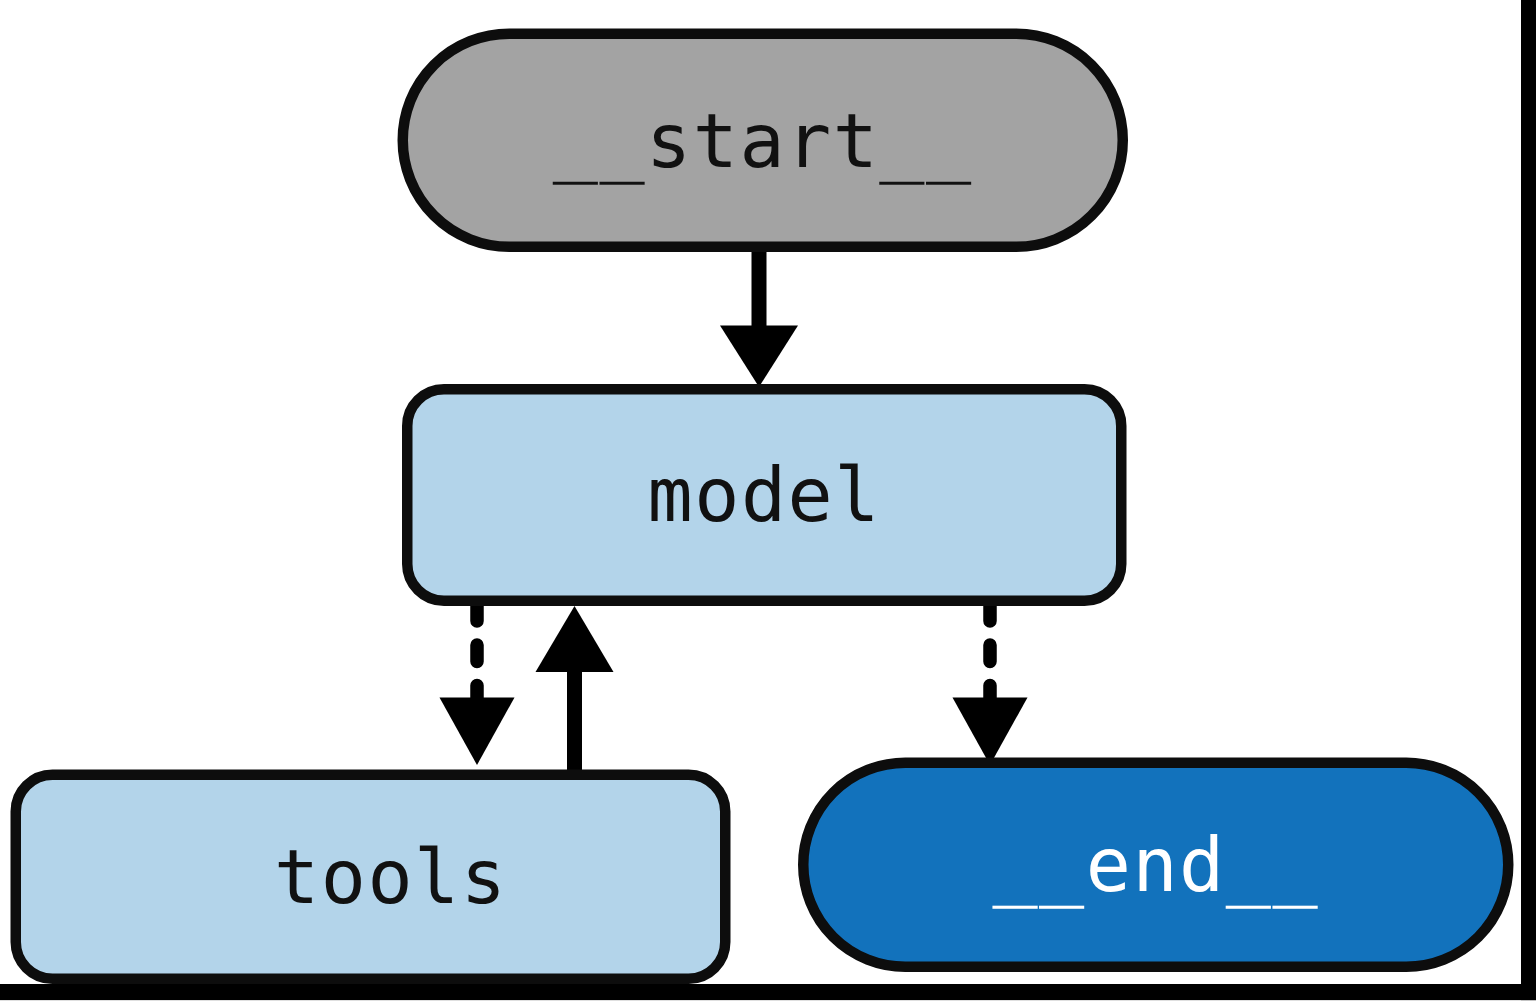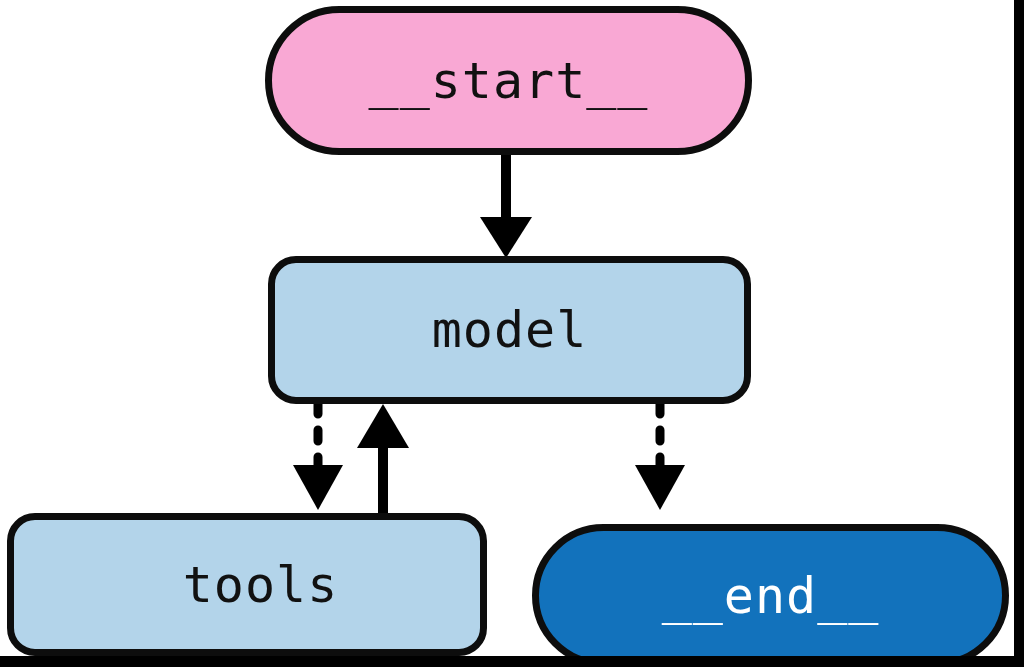--- a/index.html
+++ b/index.html
@@ -38,24 +38,24 @@
     display: flex;
     align-items: center;
     justify-content: center;
     font-size: 50px;
     color: #111111;
     letter-spacing: 1px;
     white-space: nowrap;
   }
   .node-start {
     left: 265px;
-    top: 6px;
+    top: 19px;
     width: 487px;
     height: 149px;
-    background: #f9a8d4;
+    background: #a3a3a3;
     border-radius: 75px;
   }
   .node-model {
     left: 268px;
     top: 256px;
     width: 483px;
     height: 148px;
     background: #b3d4ea;
     border-radius: 28px;
     justify-content: center;
@@ -64,21 +64,21 @@
     left: 7px;
     top: 513px;
     width: 480px;
     height: 143px;
     background: #b3d4ea;
     border-radius: 28px;
     padding-left: 27px;
   }
   .node-end {
     left: 532px;
-    top: 524px;
+    top: 505px;
     width: 477px;
     height: 143px;
     background: #1272bc;
     border-radius: 72px;
     color: #ffffff;
   }
   .edges-svg {
     position: absolute;
     left: 0;
     top: 0;

